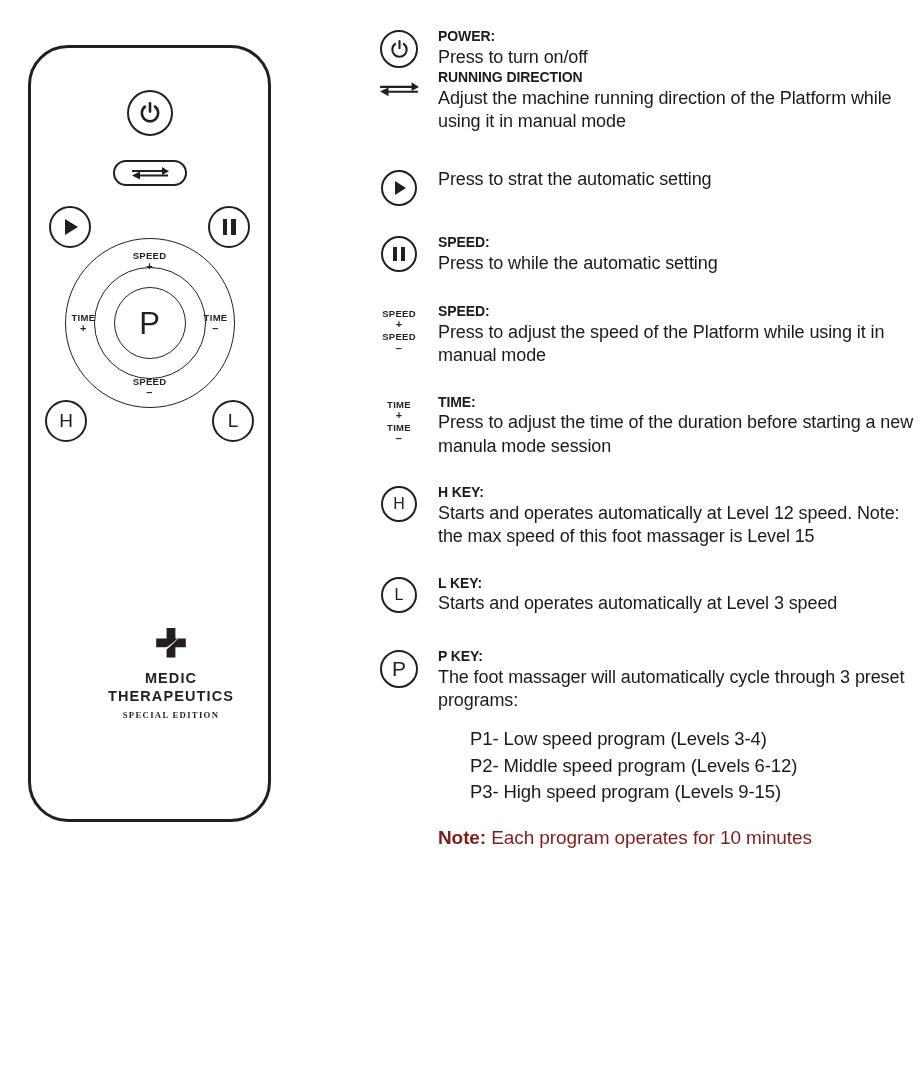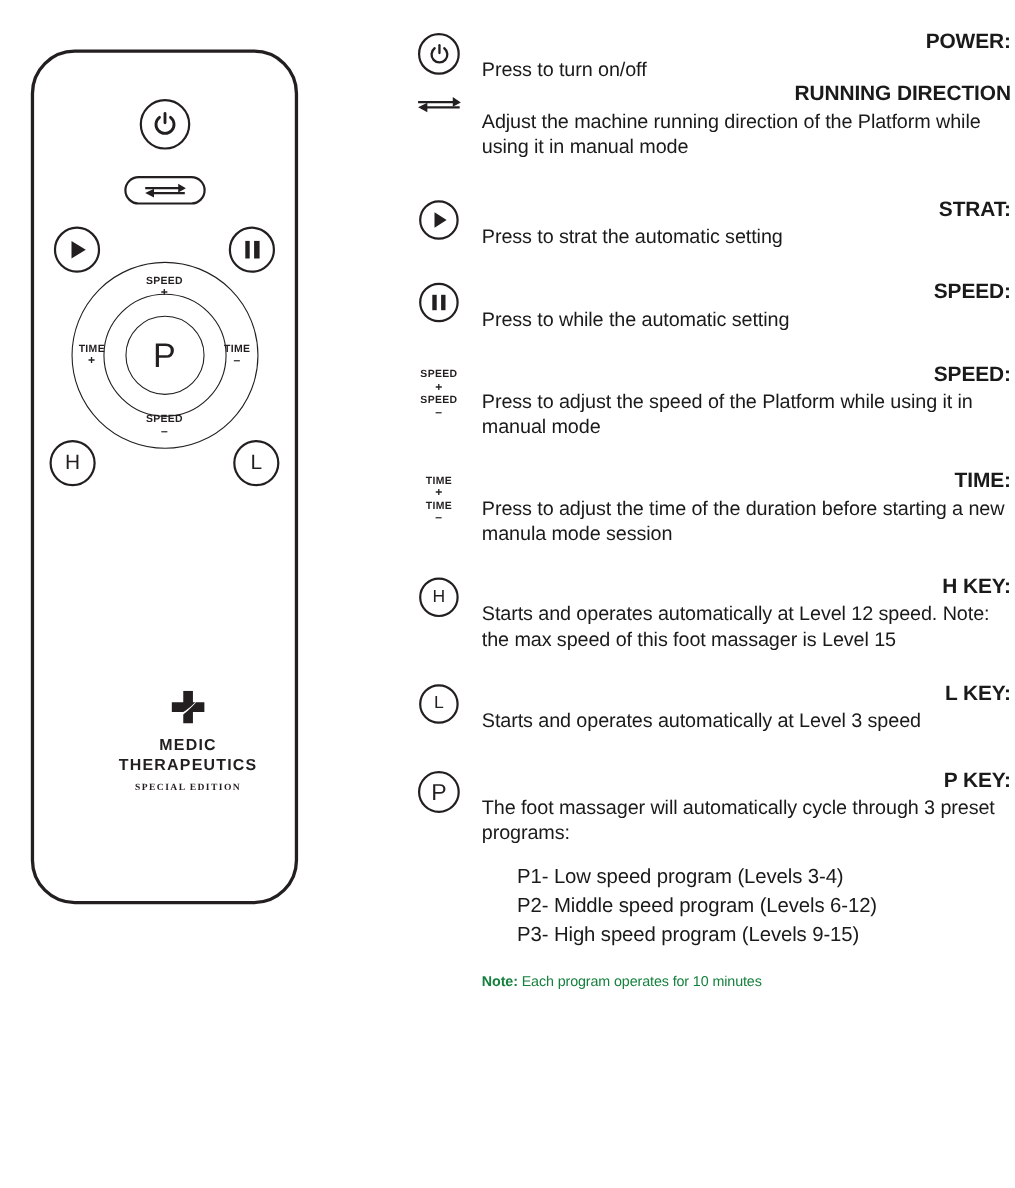--- a/index.html
+++ b/index.html
@@ -154,22 +154,22 @@
   }
   .row-icon {
     width: 78px;
     flex: 0 0 78px;
     display: flex;
     justify-content: center;
     padding-top: 2px;
   }
   .row-text { flex: 1 1 auto; padding-right: 4px; }
   .row-title {
-    font-size: 19px; font-weight: 700; color: #1a1a1a;
-    line-height: 1.2; margin-bottom: 1px; letter-spacing: -0.1px; text-align: right;
+    font-size: 14px; font-weight: 700; color: #1a1a1a;
+    line-height: 1.2; margin-bottom: 1px; letter-spacing: -0.1px;
   }
   .row-desc {
     font-size: 18px; font-weight: 400; color: #1a1a1a;
     line-height: 1.3; letter-spacing: -0.1px;
   }
 
   .ico-circle {
     border: 2px solid #231f20;
     border-radius: 50%;
     display: flex; align-items: center; justify-content: center;
@@ -192,21 +192,21 @@
 
   .prog-list {
     margin-top: 14px;
     padding-left: 110px;
     font-size: 18.5px; line-height: 1.42; color: #1a1a1a;
     letter-spacing: -0.1px;
   }
   .note-line {
     margin-top: 22px;
     padding-left: 78px;
-    font-size: 13px; color: #15803d; letter-spacing: -0.1px;
+    font-size: 19px; color: #7f1d1d; letter-spacing: -0.1px;
   }
   .note-line b { font-weight: 700; }
 </style>
 </head>
 <body>
 
 <div id="page">
 
   <div id="remote-panel">
     <div class="remote-body">
@@ -312,21 +312,20 @@
       </div>
     </div>
 
     <div class="row" style="margin-top:34px;">
       <div class="row-icon">
         <div class="ico-circle ico-36">
           <div class="tri" style="border-left-width:11px;border-top-width:7px;border-bottom-width:7px;margin-left:3px;"></div>
         </div>
       </div>
       <div class="row-text">
-        <div class="row-title">STRAT:</div>
         <div class="row-desc">Press to strat the automatic setting</div>
       </div>
     </div>
 
     <div class="row" style="margin-top:28px;">
       <div class="row-icon">
         <div class="ico-circle ico-36">
           <div class="pausebars" style="gap:3.5px;">
               <i style="height:14px;width:4px;"></i>
               <i style="height:14px;width:4px;"></i>

